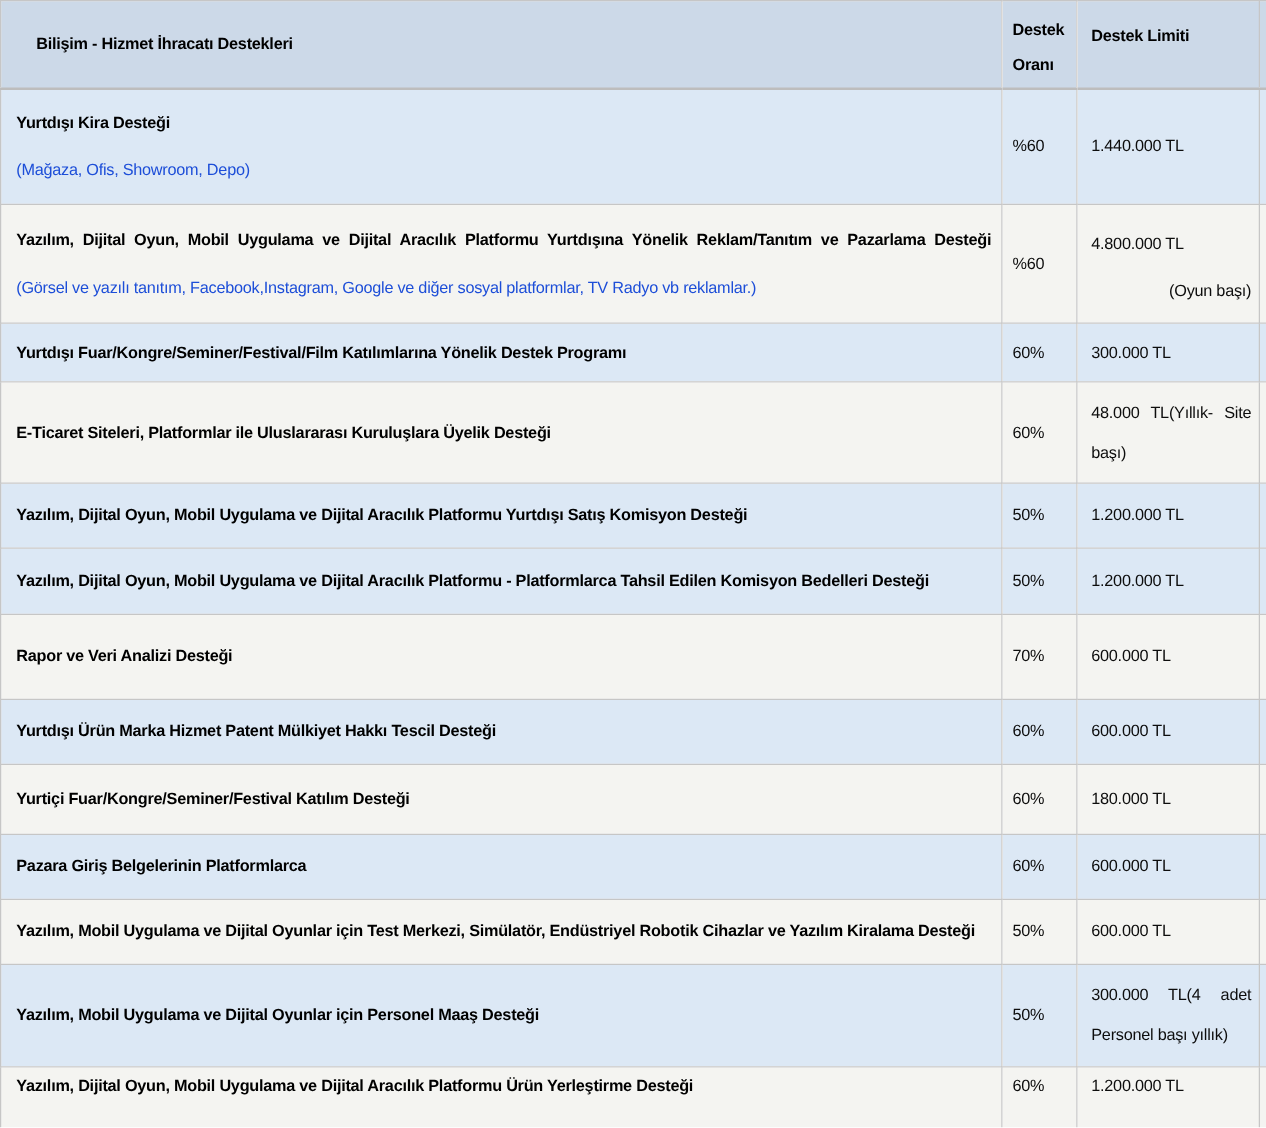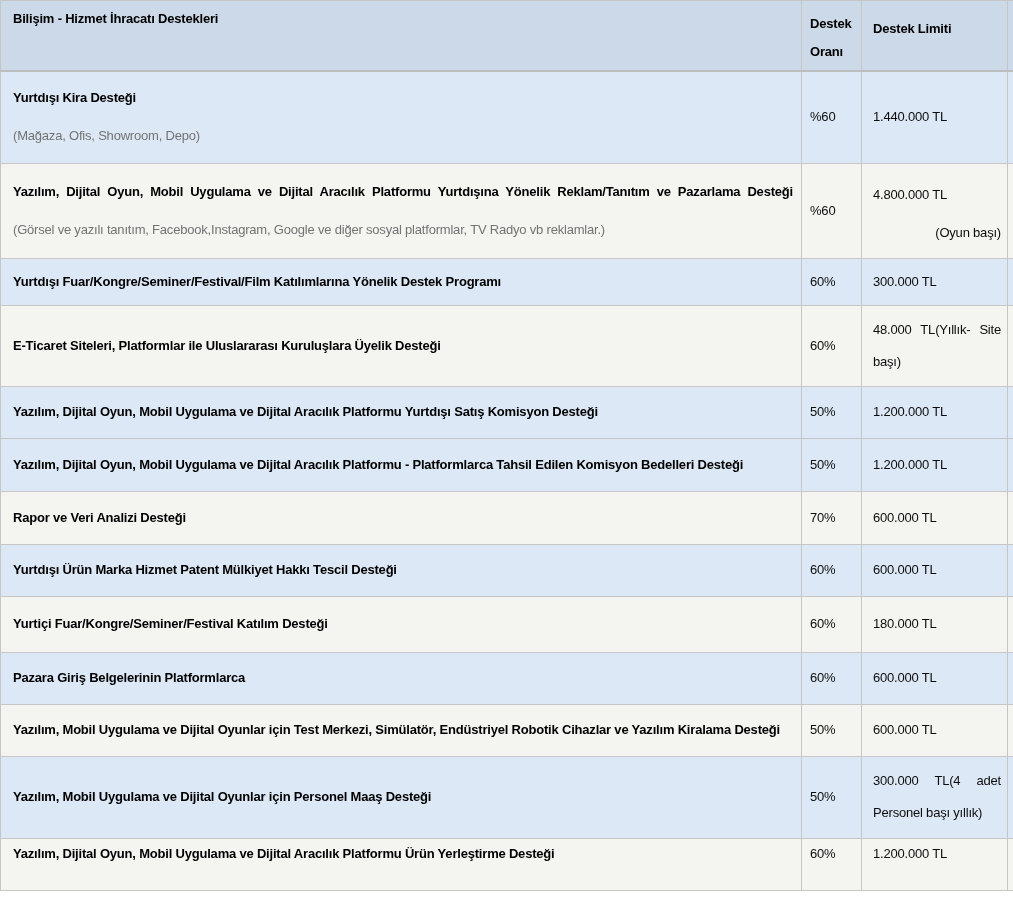--- a/index.html
+++ b/index.html
@@ -38,34 +38,34 @@
     vertical-align: top;
     text-align: left;
     font-weight: bold;
     color: #000000;
     border-bottom: 2px solid #bdbdbd;
     padding-top: 9px;
   }
   tr.header-row { height: 62px; }
   .hdr-rate-p { margin: 0; line-height: 28px; }
   .hdr-limit-p { margin: 10px 0 0 0; line-height: 18px; }
-  .hdr-name-p { margin: 0; line-height: 18px; }
+  .hdr-name-p { margin: 16px; line-height: 18px; }
 
   tr.shade-blue td  { background: #dce8f5; }
   tr.shade-white td { background: #f4f4f1; }
 
   p { margin: 0; }
   .title-p {
     font-weight: bold;
     color: #000000;
     line-height: 20px;
     text-align: justify;
   }
   .stretch-line { text-align: justify; text-align-last: justify; }
-  .note-p { margin-top: 18px; line-height: 20px; color: #737373; }
+  .note-p { margin-top: 18px; line-height: 20px; color: #1d4ed8; }
   .rate-cell { padding-left: 8px; }
   .rate-p { line-height: 18px; color: #0d0d0d; }
   .limit-cell { padding-left: 11px; padding-right: 6px; }
   .limit-p { line-height: 32px; color: #0d0d0d; text-align: justify; }
   .limit-note-p { line-height: 20px; margin-top: 12px; color: #0d0d0d; text-align: right; }
 
   tr.cut-row td { vertical-align: top; padding-top: 6px; }
   tr.cut-row .title-p, tr.cut-row .rate-p, tr.cut-row .limit-p { line-height: 18px; }
 </style>
 </head>
@@ -169,21 +169,21 @@
     </td>
     <td class="rate-cell">
       <p class="rate-p">50%</p>
     </td>
     <td class="limit-cell">
       <p class="limit-p">1.200.000 TL</p>
 
     </td>
     <td class="strip-cell"></td>
   </tr>
-        <tr class="shade-white" style="height: 53px;">
+        <tr class="shade-white" style="height: 68px;">
     <td class="name-cell">
       <p class="title-p">Rapor ve Veri Analizi Desteği</p>
 
     </td>
     <td class="rate-cell">
       <p class="rate-p">70%</p>
     </td>
     <td class="limit-cell">
       <p class="limit-p">600.000 TL</p>
 

